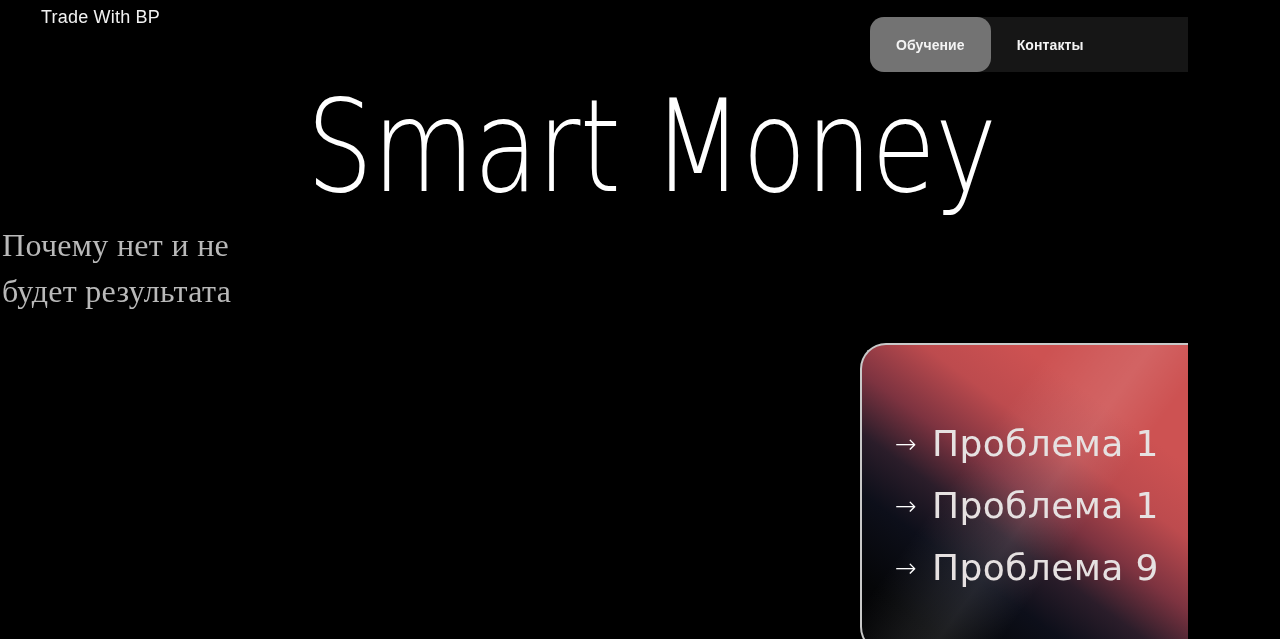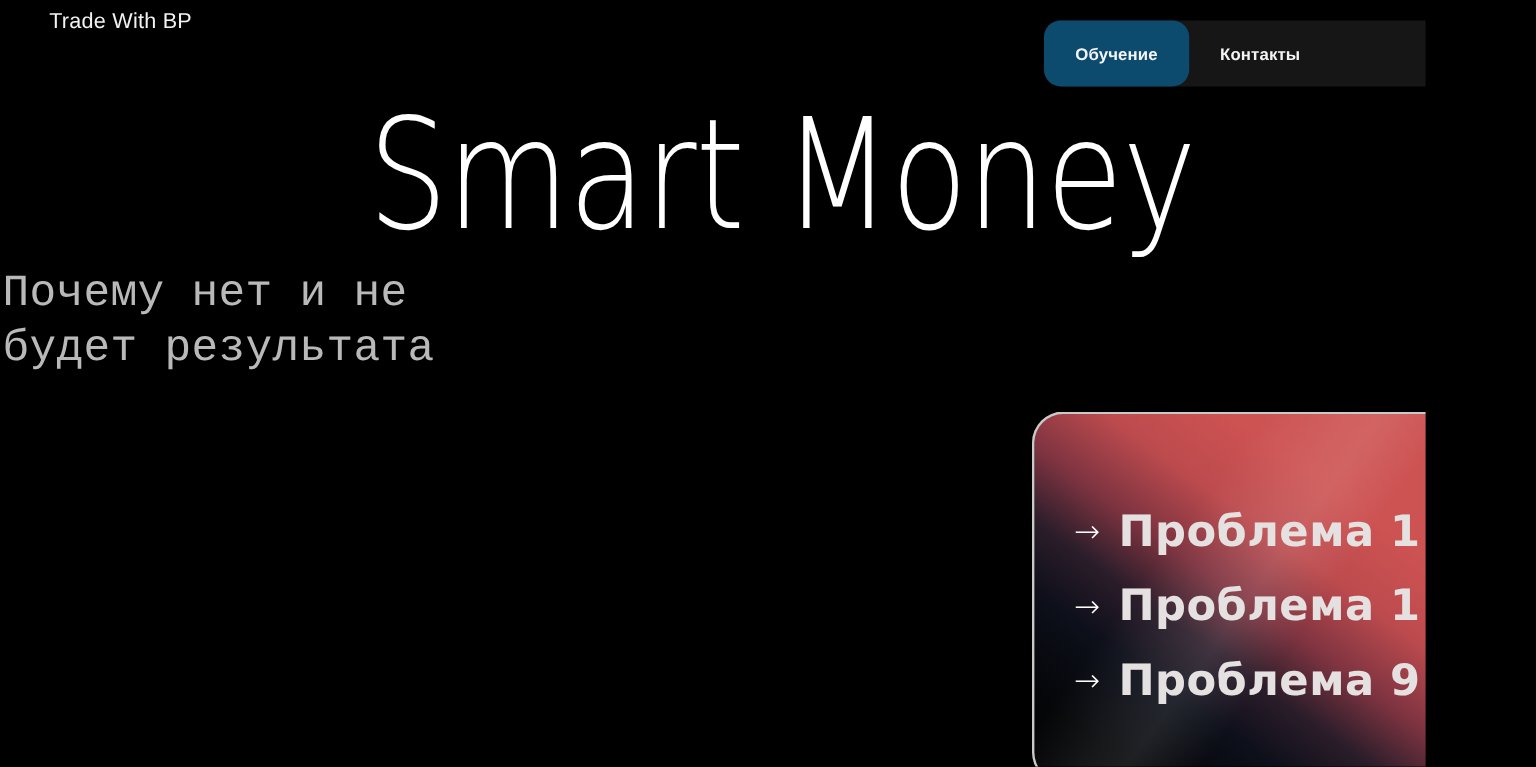--- a/index.html
+++ b/index.html
@@ -64,21 +64,21 @@
     font-size:14px;
     font-weight:700;
     letter-spacing:0.1px;
     color:#f4f4f4;
     border-radius:14px;
     cursor:pointer;
     white-space:nowrap;
   }
 
   .nav-item.active {
-    background:#0c4a6e;
+    background:#737373;
   }
 
   
   .hero-title {
     position:absolute;
     left:0;
     top:72px;
     width:1303px;
     text-align:center;
     font-size:128px;
@@ -92,26 +92,26 @@
     transform-origin:50% 50%;
     white-space:nowrap;
   }
 
   
   .hero-subtitle {
     position:absolute;
     left:2px;
     top:222px;
     width:430px;
-    font-size:37px;
+    font-size:32px;
     font-weight:300;
     line-height:46px;
     letter-spacing:0.3px;
     color:#b9b9b9;
-    font-family:Liberation Mono, monospace;
+    font-family:Liberation Serif, serif;
   }
   .hero-subtitle .line { display:block; }
 
   
   .problem-card {
     position:absolute;
     left:860px;
     top:343px;
     width:411px;
     height:310px;
@@ -159,21 +159,21 @@
     font-weight:300;
     color:#ffffff;
     width:37px;
     flex:0 0 37px;
     font-family:"DejaVu Sans", sans-serif;
   }
 
   .problem-label {
     font-size:36px;
     line-height:40px;
-    font-weight:700;
+    font-weight:400;
     letter-spacing:0.4px;
     color:#e6e1e1;
     font-family:"DejaVu Sans", sans-serif;
   }
 </style>
 </head>
 <body>
 
 <div class="stage">
 

